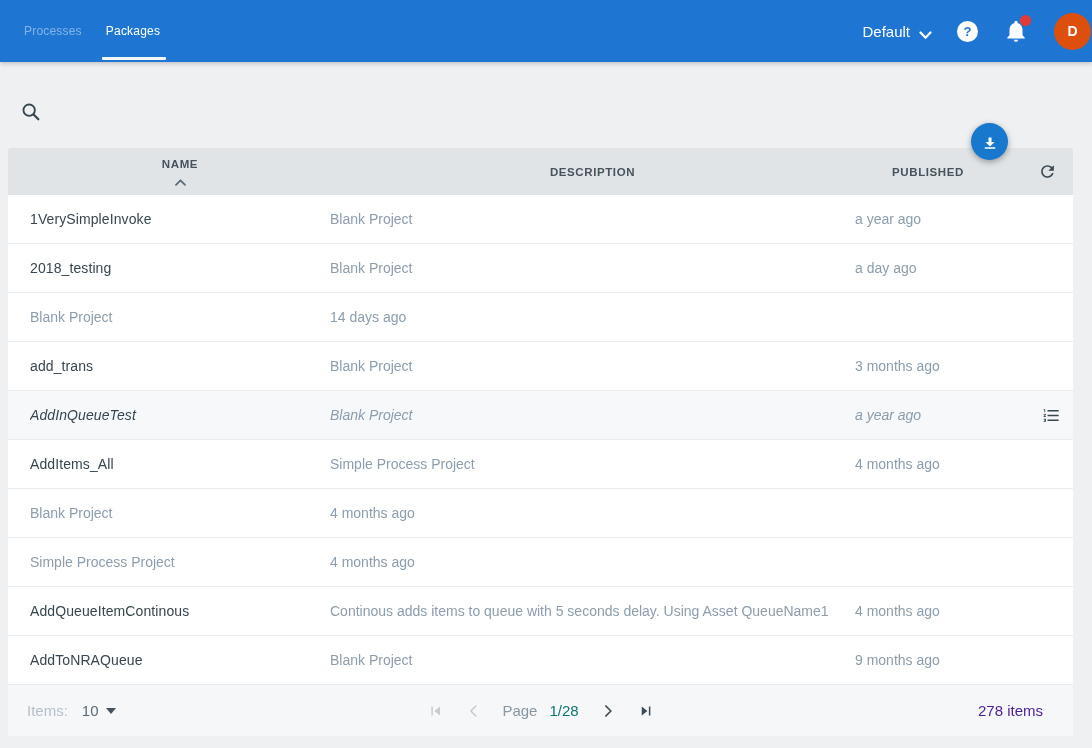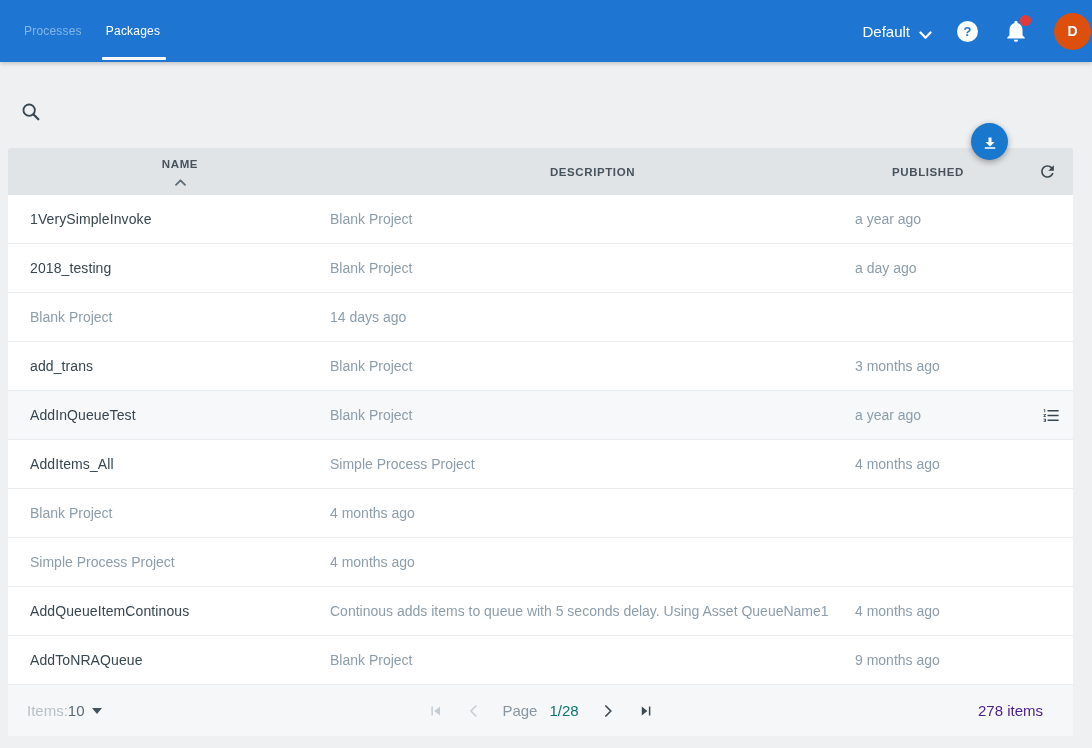--- a/index.html
+++ b/index.html
@@ -77,32 +77,32 @@
     color:#46535c; display:flex; align-items:center; gap:9px; cursor:pointer;flex-direction:column;
   }
   .th-actions { justify-self:end; display:flex; align-items:center; }
   .icon-btn { background:none; border:none; cursor:pointer; padding:0; display:flex; align-items:center; }
 
   .tr {
     height:49px; display:grid; grid-template-columns:300px 525px 1fr 56px;
     align-items:center; padding:0 12px 0 22px;
     background:#ffffff; border-bottom:1px solid #e9ecee; cursor:pointer;
   }
-  .tr.hovered { background:#f6f8fa; }
+  .tr.hovered { background:#f6f8fa;font-style:italic; }
   .td-name { font-size:14px; color:#37464f; font-weight:500; letter-spacing:.1px;
              white-space:nowrap; overflow:hidden; }
   .td-desc, .td-pub { font-size:14px; color:#8c9dab; white-space:nowrap; overflow:hidden; }
   .td-actions { justify-self:end; display:flex; align-items:center; }
 
   .tfoot {
     height:51px; background:#f6f7f9; border-radius:0 0 2px 2px;
     display:flex; align-items:center; justify-content:space-between;
     padding:0 30px 0 19px; position:relative;
   }
-  .items-group { display:flex; gap:0; font-size:15px; }
+  .items-group { display:flex; gap:14px; font-size:15px; }
   .items-label { color:#b7c0c8; }
   .items-select { display:flex; align-items:center; gap:7px; cursor:pointer; }
   .items-value { color:#5a6a75; font-weight:500; }
   .caret-down {
     width:0; height:0; border-left:5px solid transparent; border-right:5px solid transparent;
     border-top:6px solid #44525c;
   }
   .pagination {
     position:absolute; left:50%; transform:translateX(-50%);
     display:flex; align-items:center; gap:21px;

